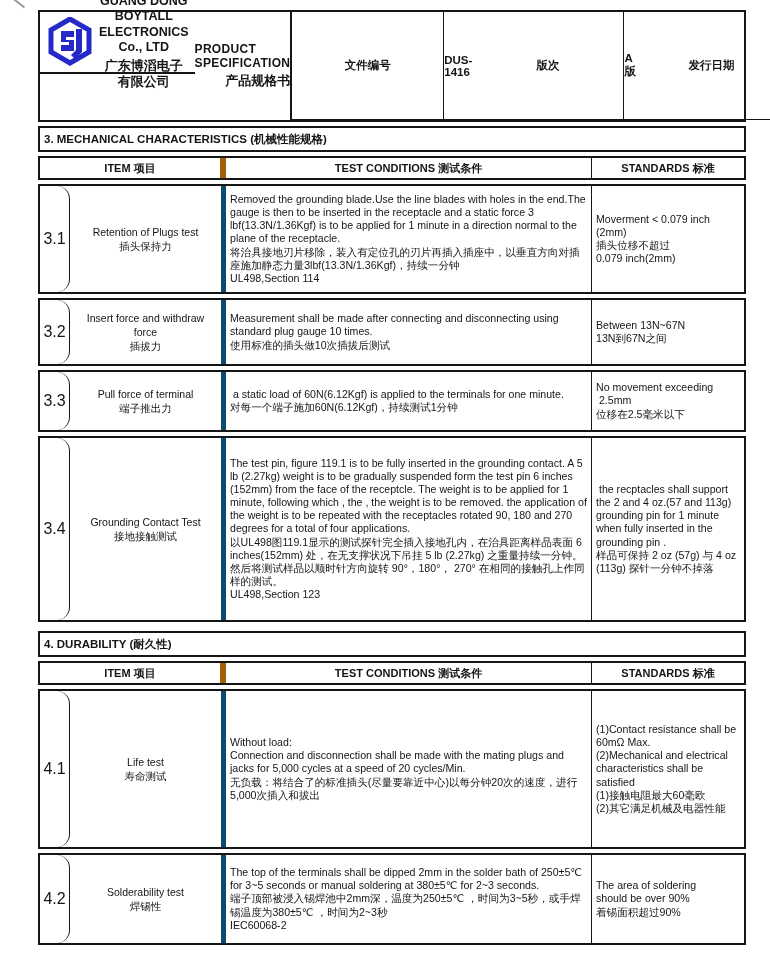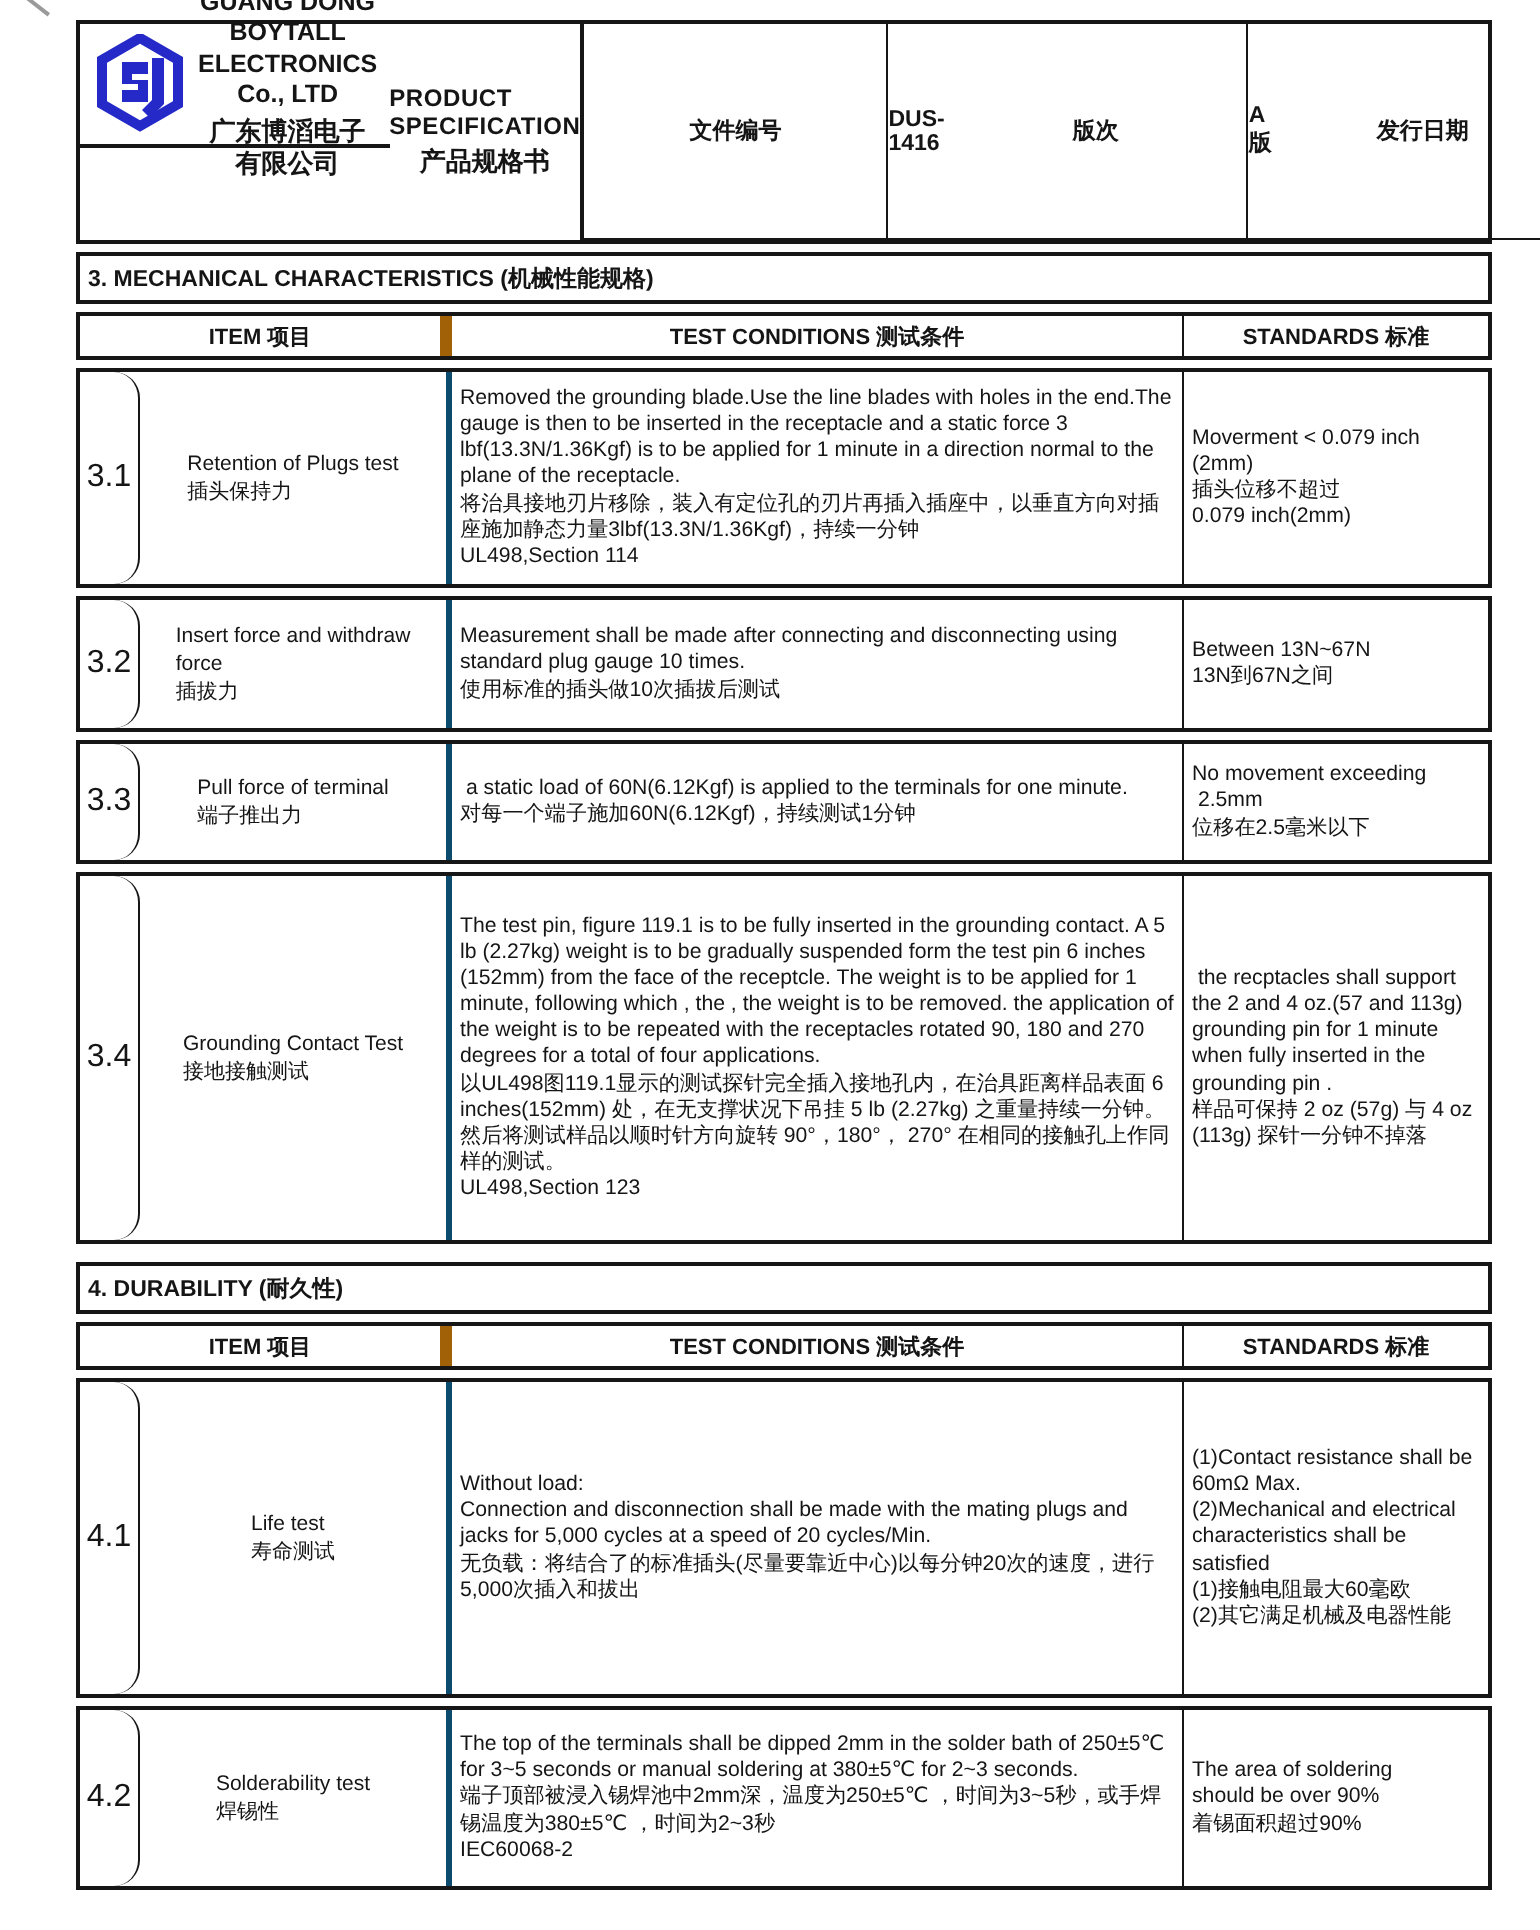--- a/index.html
+++ b/index.html
@@ -14,21 +14,21 @@
   .block { border:2px solid #161616; margin-bottom:4px; background:#fff; box-sizing:border-box; }
   .gap-lg { margin-top:9px; }
 
   
   .hdr { display:flex; height:112px; padding:0; }
   .hdr-left { width:347px; border-right:2px solid #161616; display:flex; box-sizing:border-box; }
   .hdr-company { height:62px; border-bottom:2px solid #161616; display:flex; align-items:center; padding:0 6px; gap:5px; box-sizing:border-box; }
   .company-names { flex:1; text-align:center; font-weight:bold; line-height:1.25; }
   .company-en { font-size:12.5px; }
   .company-cn { font-size:13px; margin-top:2px; }
-  .hdr-doctitle { flex:1; display:flex; flex-direction:column; justify-content:center; align-items:center; font-weight:bold; }
+  .hdr-doctitle { flex:1; display:flex; flex-direction:column; justify-content:center; align-items:flex-end; font-weight:bold; }
   .doct-en { font-size:12px; letter-spacing:0.3px; }
   .doct-cn { font-size:13px; margin-top:2px; }
   .hdr-right { flex:1; display:flex; flex-direction:row; }
   .meta-row { flex:1; display:flex; border-bottom:1px solid #161616; }
   .meta-row:last-child { border-bottom:none; }
   .meta-label { width:152px; border-right:1px solid #161616; display:flex; align-items:center; justify-content:center; font-weight:bold; font-size:11.5px; box-sizing:border-box; }
   .meta-value { flex:1; display:flex; align-items:center; justify-content:center; font-weight:bold; font-size:11.5px; }
 
   
   .sec-title { font-weight:bold; font-size:11.5px; padding:4px 4px 3px 4px; }
@@ -37,21 +37,21 @@
   .colhdr { display:flex; height:24px; }
   .ch { display:flex; align-items:center; justify-content:center; font-weight:bold; font-size:11px; box-sizing:border-box; }
   .ch-item { width:186px; border-right:6px solid #a16207; }
   .ch-cond { width:366px; border-right:1px solid #161616; }
   .ch-std  { flex:1; }
 
   
   .row { display:flex; align-items:stretch; }
   .c { box-sizing:border-box; }
   .num  { width:30px; border-right:1px solid #161616; display:flex; align-items:center; justify-content:center; font-size:16px;border-radius:13px; }
-  .item { width:156px; border-right:3px solid #0c4a6e; display:flex; align-items:center; justify-content:center; font-size:10.5px; line-height:1.35; white-space:pre-wrap; padding:2px; }
+  .item { width:156px; border-right:5px solid #0c4a6e; display:flex; align-items:center; justify-content:center; text-align:center; font-size:10.5px; line-height:1.35; white-space:pre-wrap; padding:2px; }
   .cond { width:366px; border-right:1px solid #161616; display:flex; align-items:center; padding:2px 4px; font-size:10.6px; }
   .std  { flex:1; display:flex; align-items:center; padding:2px 4px; font-size:10.6px; }
   .pre  { white-space:pre-wrap; line-height:1.24; }
   .h110 { min-height:110px; } .h68 { min-height:68px; } .h62 { min-height:62px; }
   .h186 { min-height:186px; } .h160 { min-height:160px; } .h92 { min-height:92px; }
 
   .logo-wrap { width:48px; height:52px; flex:0 0 auto; display:flex; align-items:center; justify-content:center; }
 </style>
 </head>
 <body>

